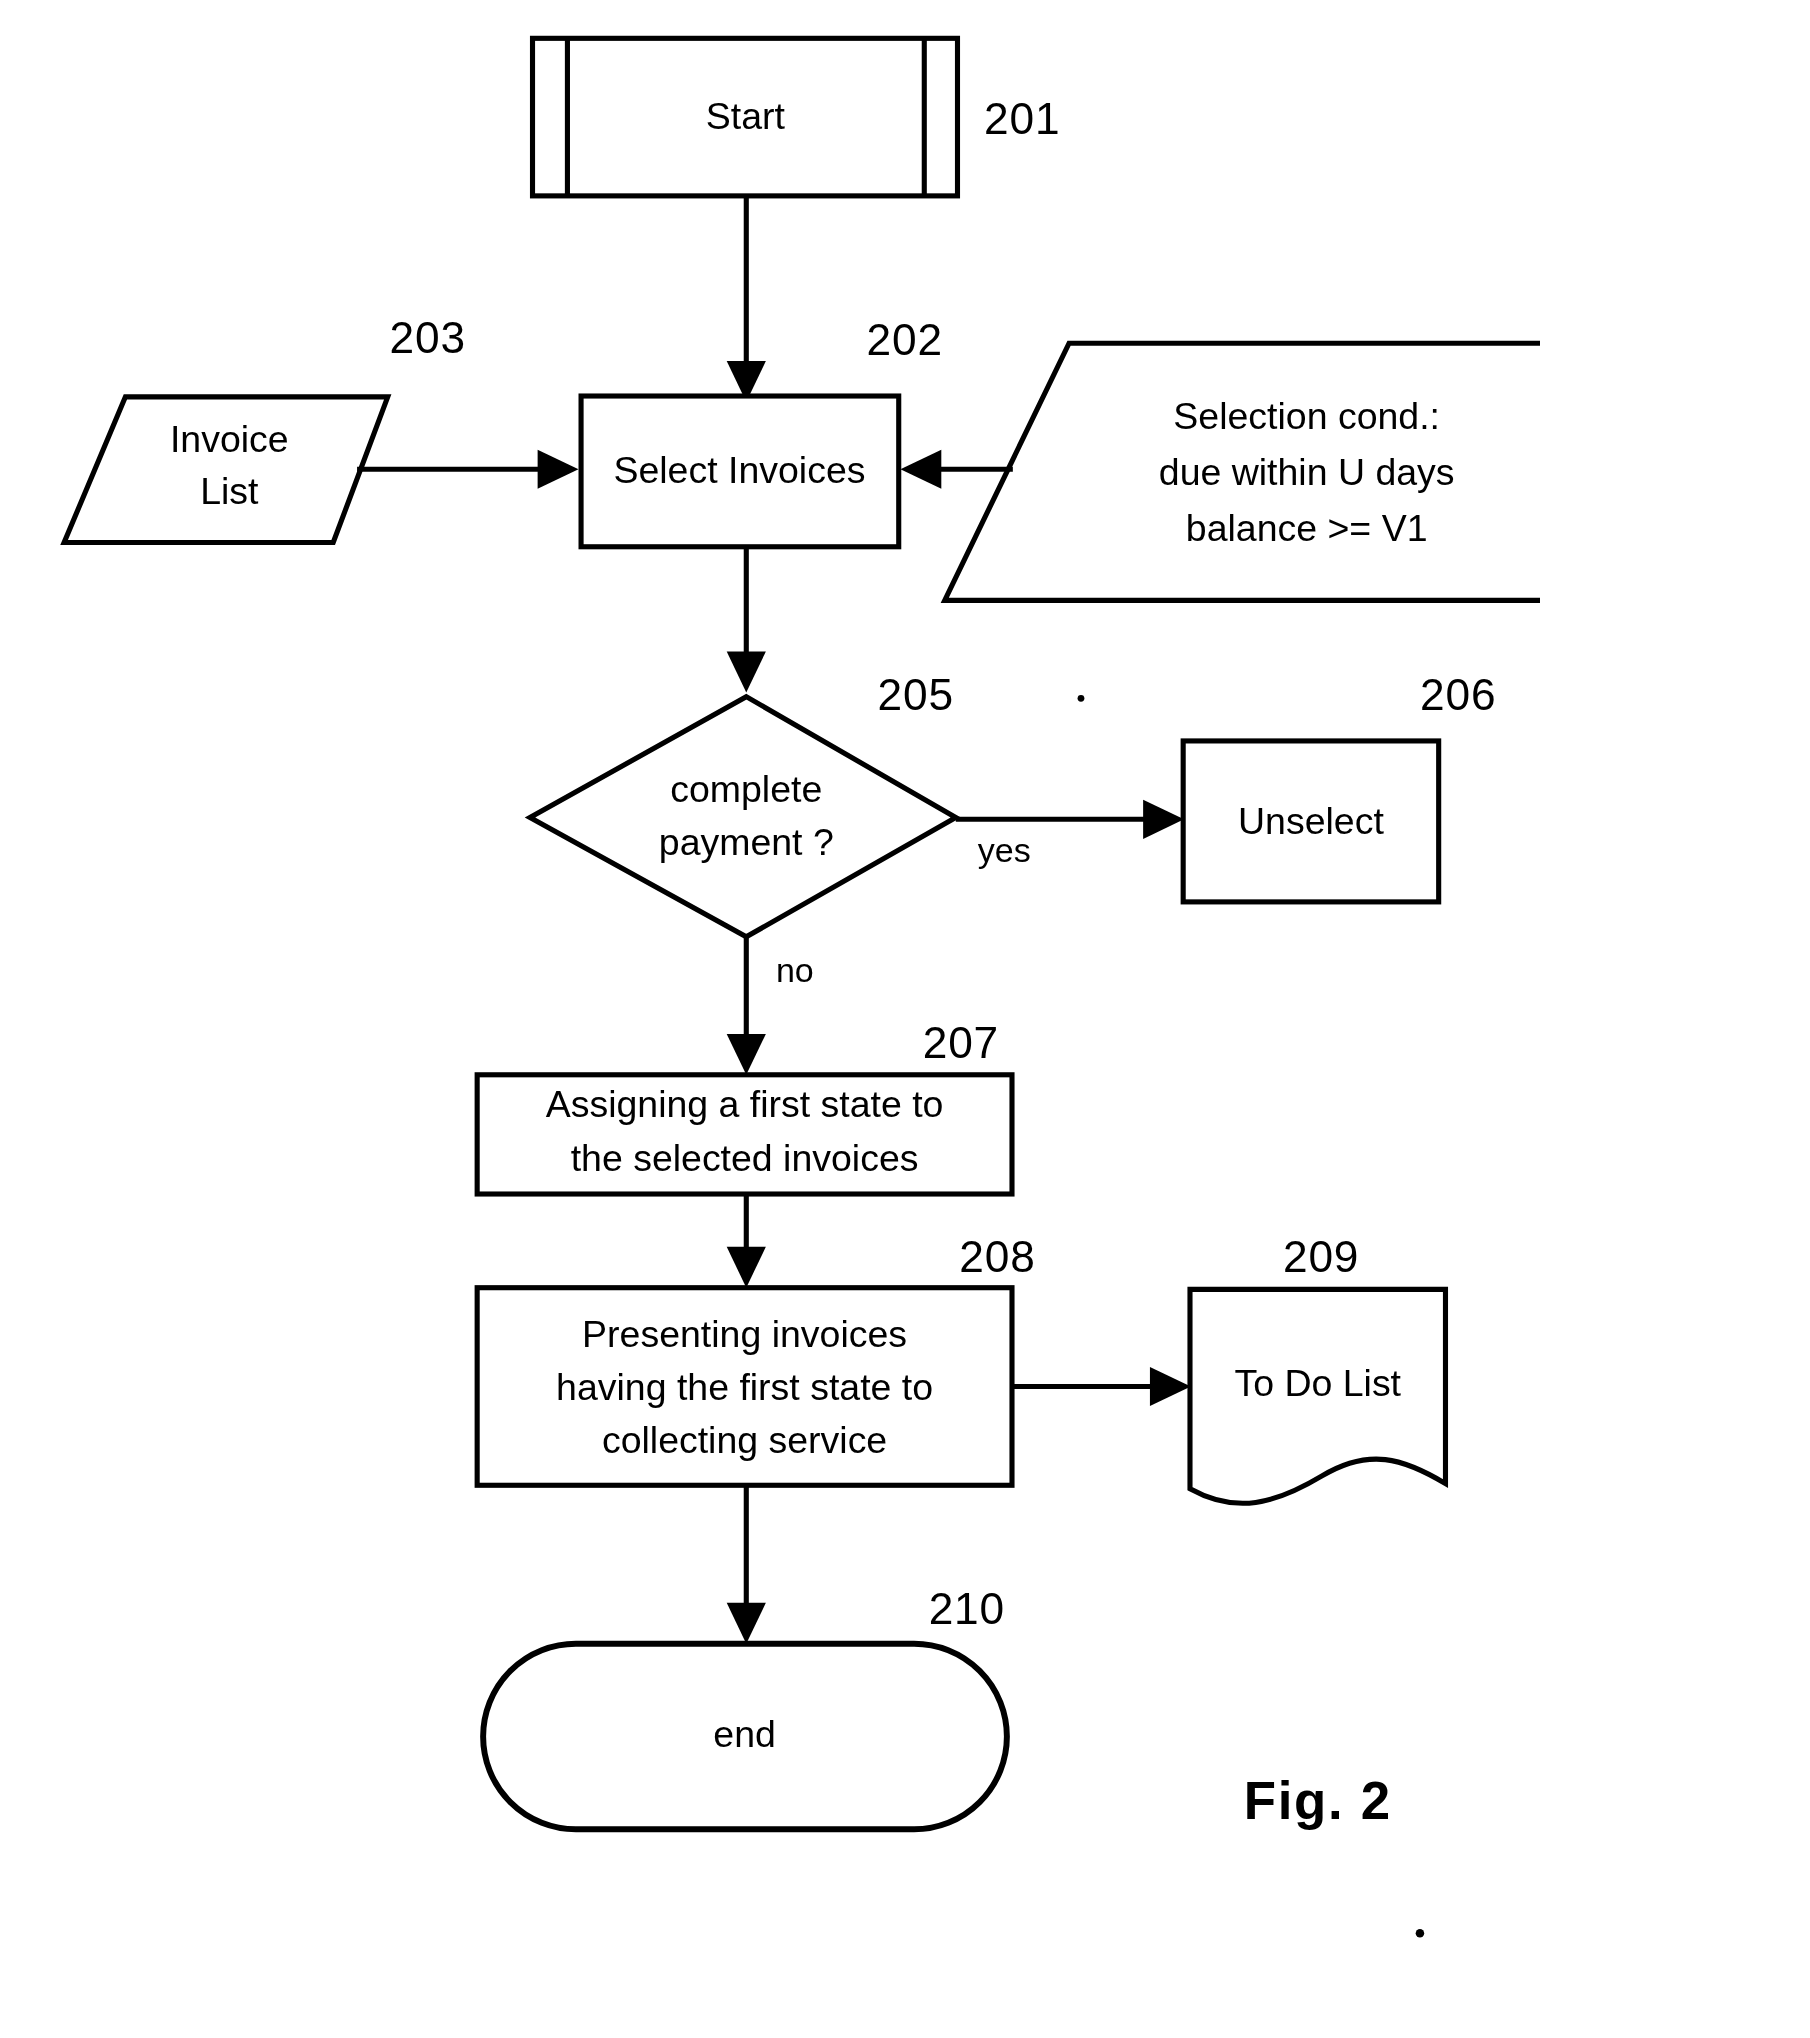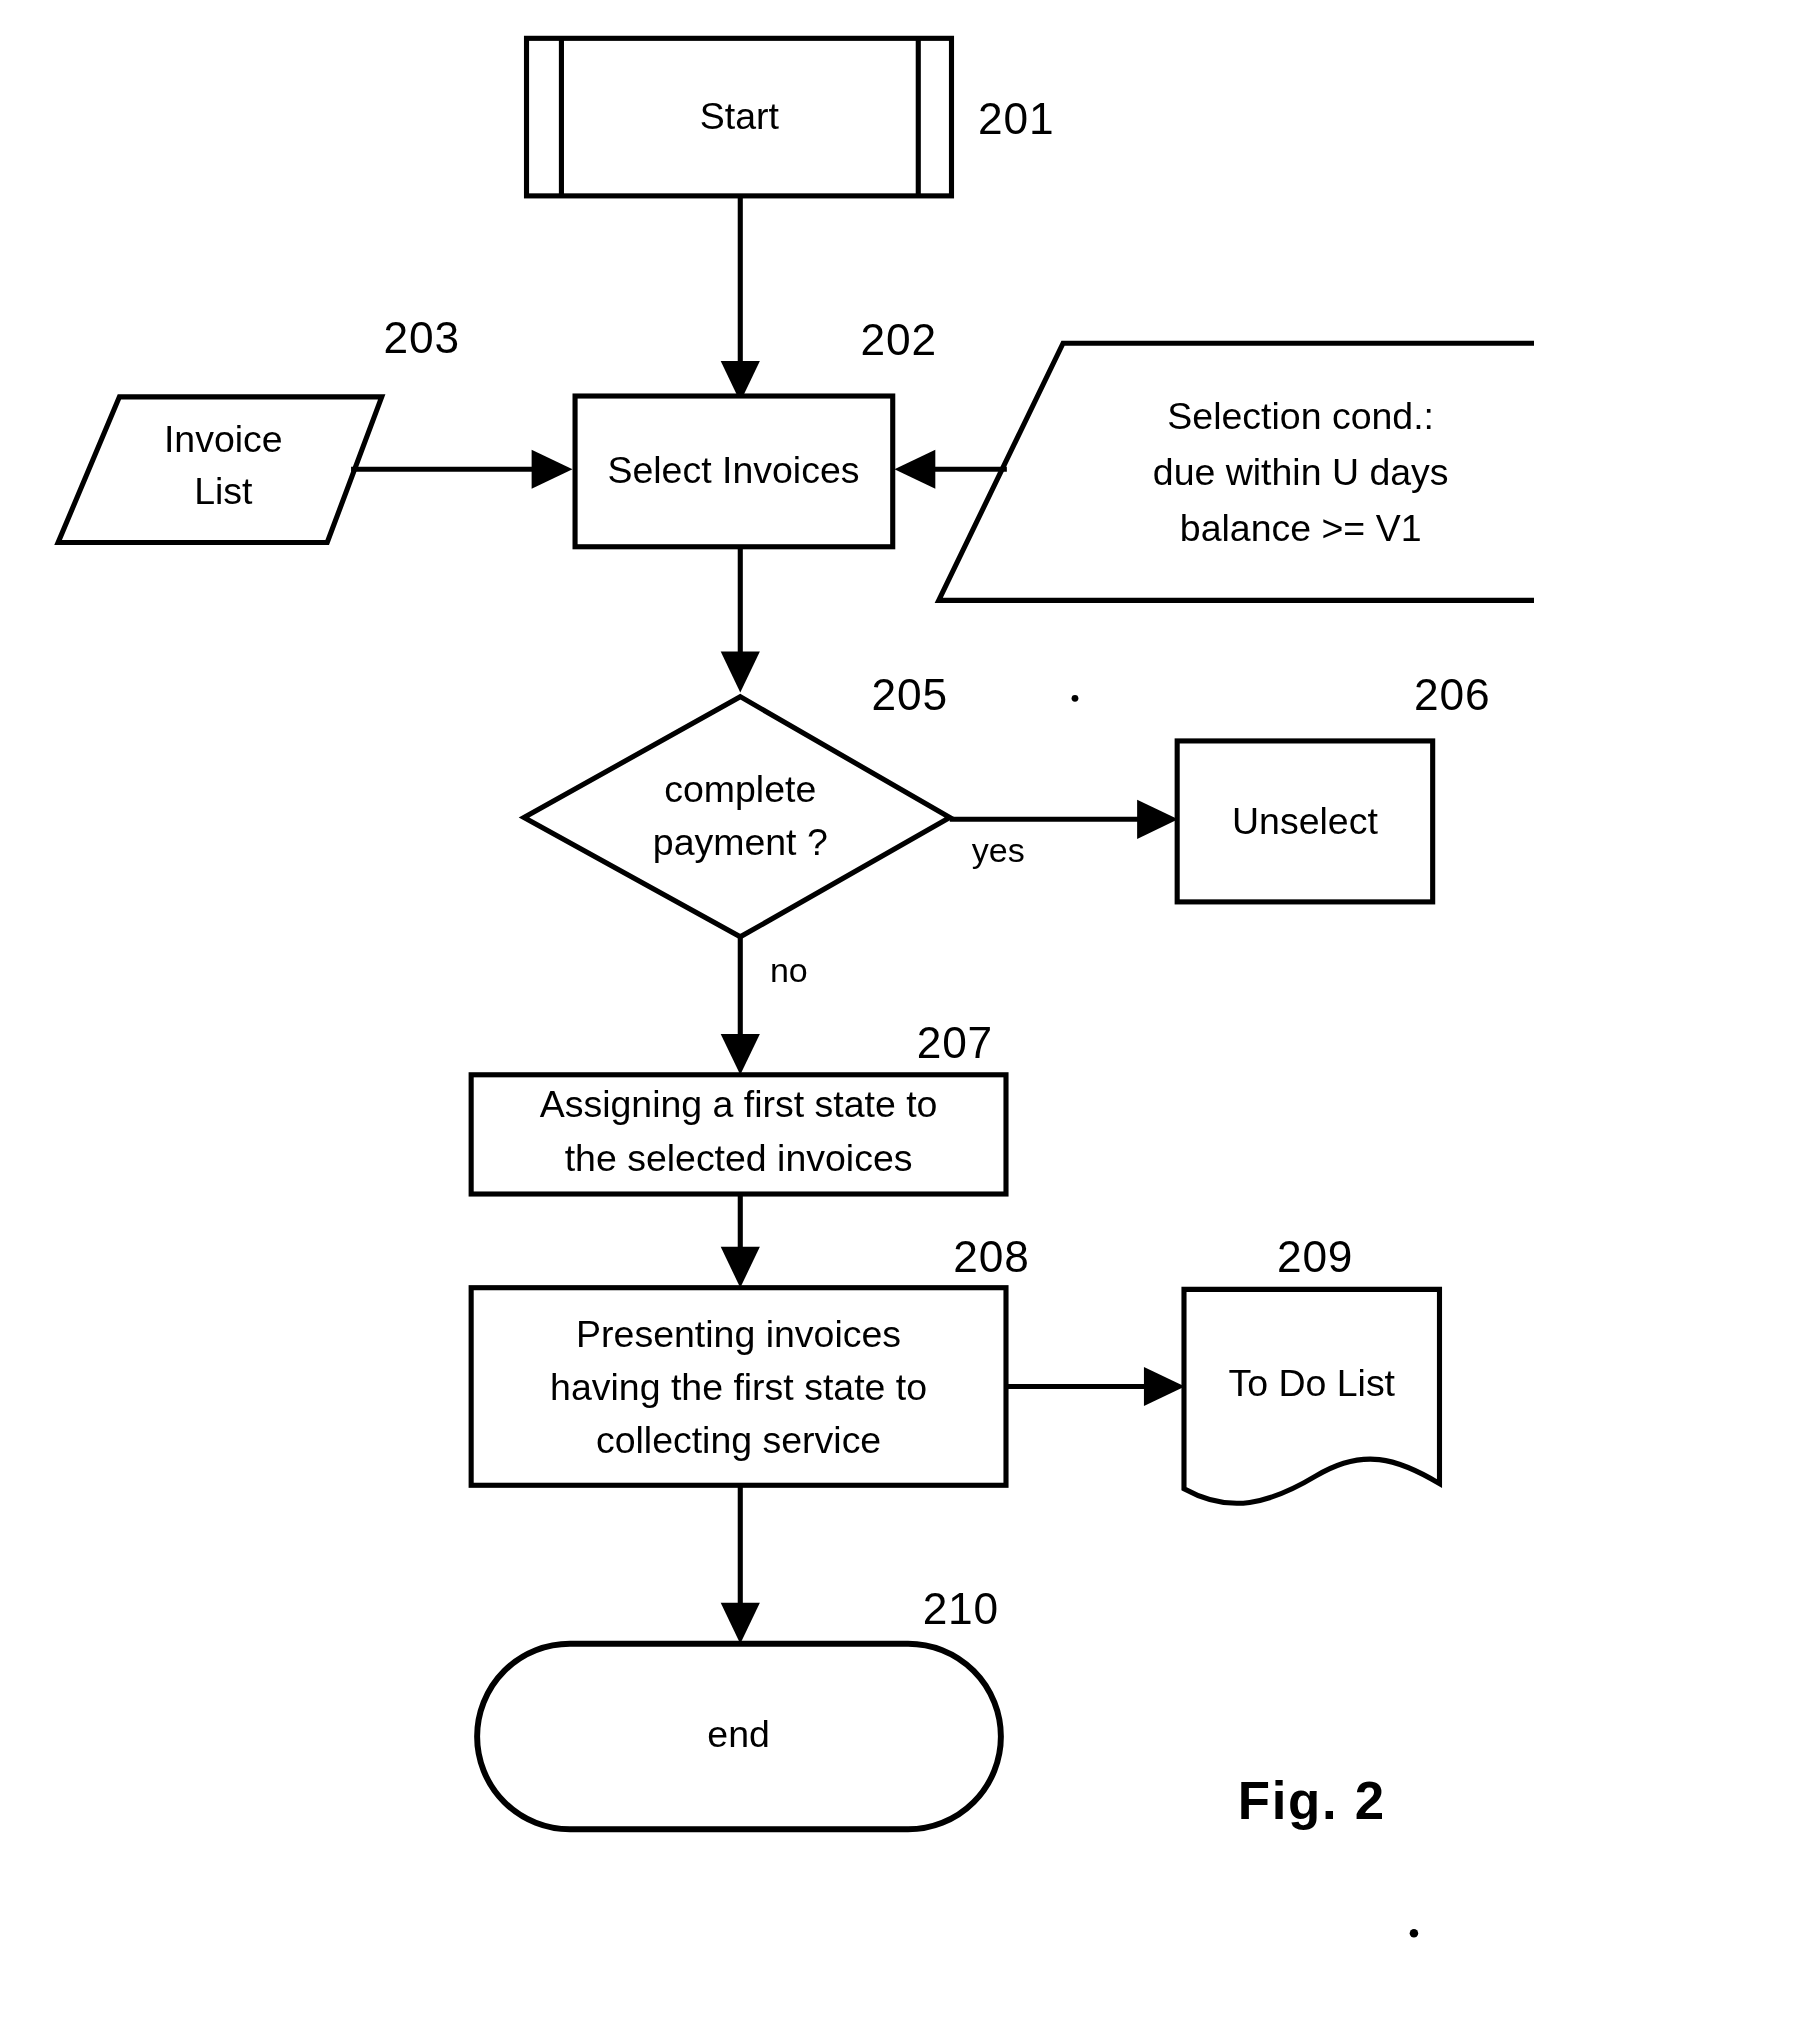--- a/index.html
+++ b/index.html
@@ -10,20 +10,21 @@
   body {
     font-family: "Liberation Sans", sans-serif;
     color: #000000;
   }
   #figure-root {
     position: relative;
     width: 1534px;
     height: 2038px;
     background: #ffffff;
     overflow: hidden;
+    margin-left: 6px;
   }
   svg#flow {
     position: absolute;
     left: 0;
     top: 0;
     width: 1811px;
     height: 2038px;
     display: block;
   }
   .shape {

